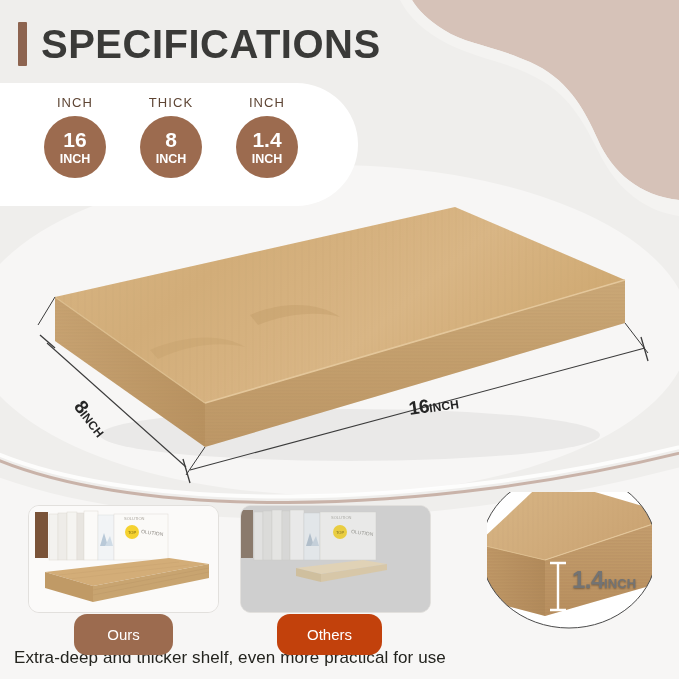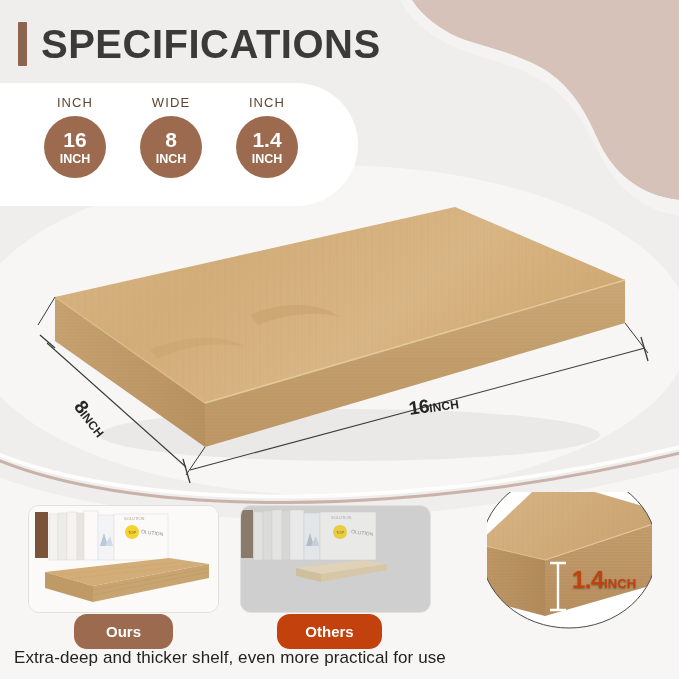--- a/index.html
+++ b/index.html
@@ -74,35 +74,35 @@
   .cmp-panel {
     position:absolute; top:505px; width:191px; height:108px;
     border-radius:11px; border:1px solid #e2e0dd;
     overflow:hidden; z-index:5;
   }
   #panel-ours { left:28px; background:#fbfaf9; }
   #panel-others { left:240px; background:#cfcfcf; }
 
   .cmp-pill {
     position:absolute; top:614px;
-    height:35px; border-radius:13px;
+    height:41px; border-radius:13px;
     display:flex; align-items:center; justify-content:center;
-    color:#fff; font-size:15px; font-weight:bold; z-index:7;
+    color:#fff; font-size:15px; font-weight:normal; z-index:7;
   }
   #pill-ours   { left:74px;  width:99px; background:#9c6b4f; }
   #pill-others { left:277px; width:105px; background:#c2410c; }
 
   
   #detail-circle {
     position:absolute; left:487px; top:492px;
     width:165px; height:138px; z-index:5;
   }
   #thick-text {
     position:absolute; left:572px; top:566px;
-    color:#c2410c; white-space:nowrap; z-index:8;
+    color:#737373; white-space:nowrap; z-index:8;
     text-shadow:0 1px 2px rgba(0,0,0,.35);
   }
   #thick-text .dim-num { font-size:24px; }
   #thick-text .dim-unit { font-size:13px; }
 
   
   #caption {
     position:absolute; left:14px; top:648px;
     font-size:17px; color:#24241f; letter-spacing:0.1px; z-index:6;
   }
@@ -140,21 +140,21 @@
 
     <div class="spec-item">
       <div class="spec-label">INCH</div>
       <div class="spec-circle">
         <span class="spec-value">16</span>
         <span class="spec-unit">INCH</span>
       </div>
     </div>
 
     <div class="spec-item">
-      <div class="spec-label">WIDE</div>
+      <div class="spec-label">THICK</div>
       <div class="spec-circle">
         <span class="spec-value">8</span>
         <span class="spec-unit">INCH</span>
       </div>
     </div>
 
     <div class="spec-item">
       <div class="spec-label">INCH</div>
       <div class="spec-circle">
         <span class="spec-value">1.4</span>

